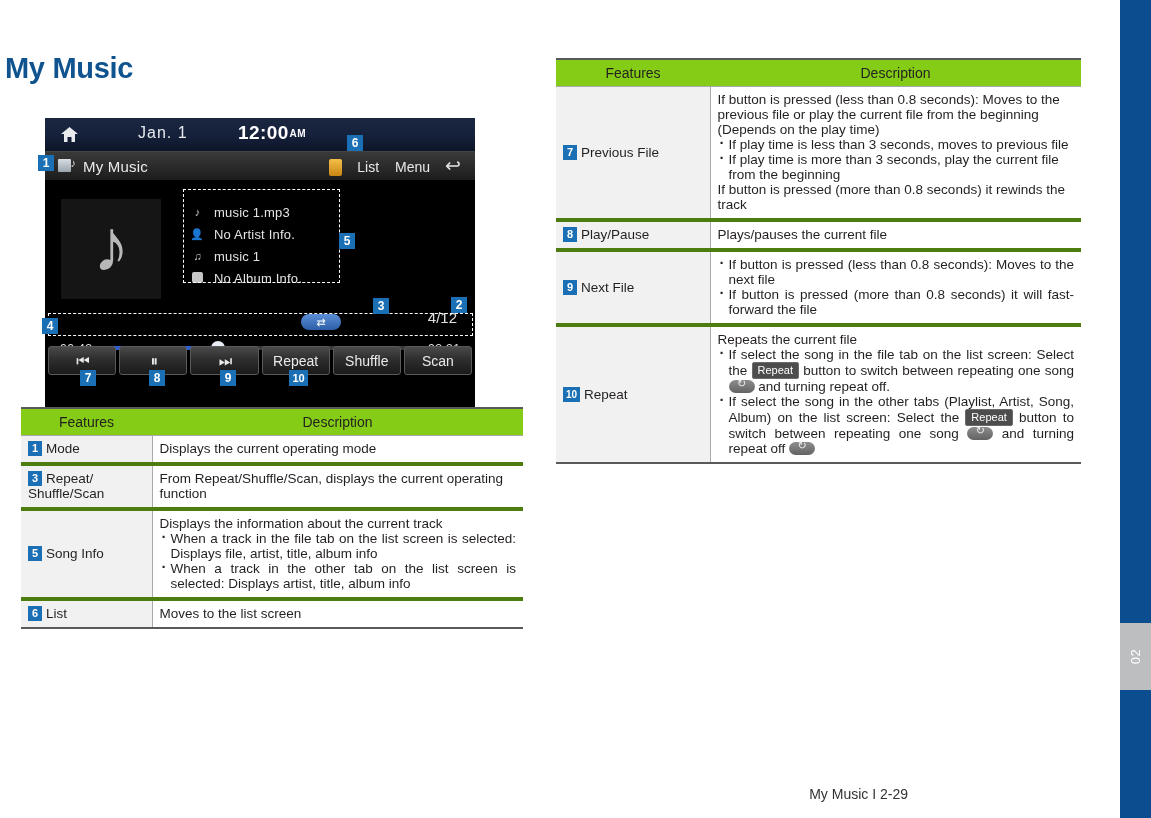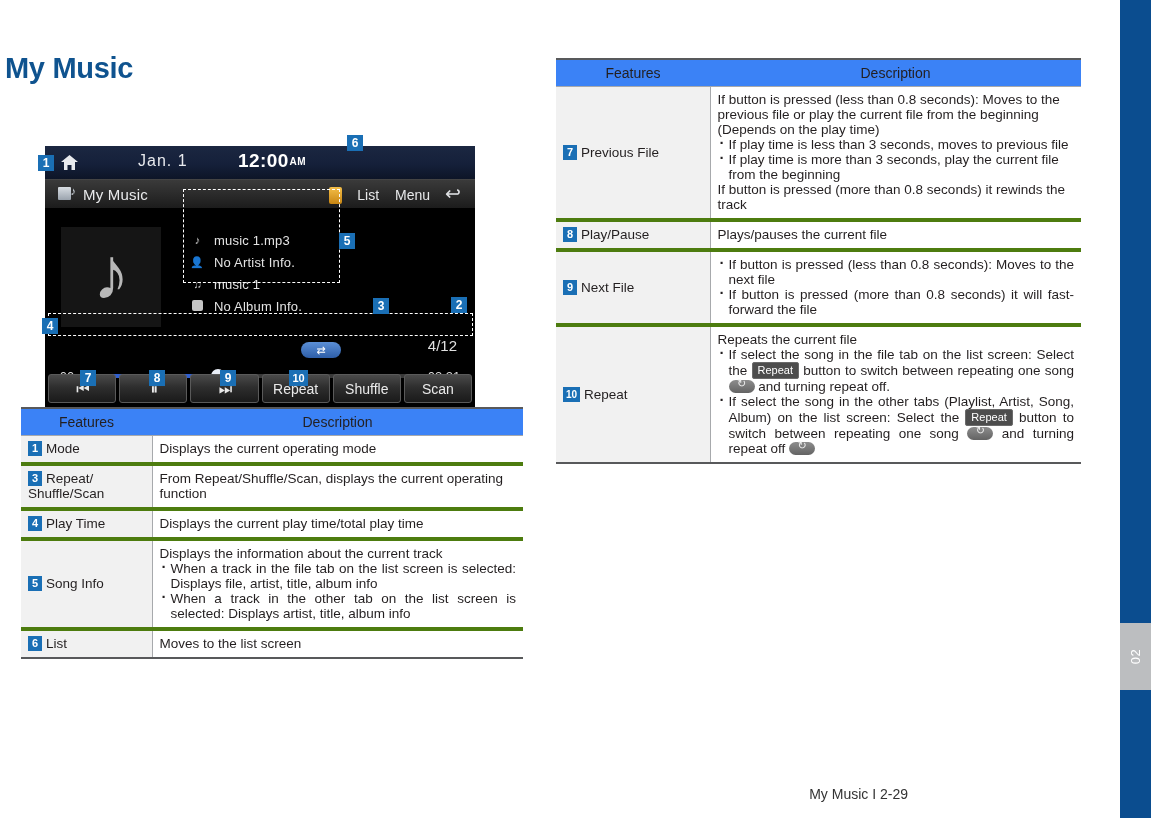--- a/index.html
+++ b/index.html
@@ -34,21 +34,20 @@
     position:absolute; left:5px; top:52px;
     font-size:29px; color:#0f538f; font-weight:bold;
     letter-spacing:-0.3px;
   }
 
   
   #head-unit{
     position:absolute; left:45px; top:118px;
     width:430px; height:324px;
     background:#000;
-    margin-top:28px;
   }
   .hu-statusbar{
     position:relative;
     height:33px;
     background:linear-gradient(180deg,#1b2741 0%,#15203a 55%,#0d1527 100%);
     display:flex; align-items:center;
   }
   .hu-home{
     margin-left:14px; width:20px; height:20px;
     display:flex; align-items:center; justify-content:center;
@@ -168,21 +167,21 @@
   }
 
   
   table.spec{
     border-collapse:collapse;
     table-layout:fixed;
     font-size:13.5px;
     color:#231f20;
   }
   table.spec th{
-    background:#3b82f6; font-weight:normal; font-size:14px;
+    background:#84cc16; font-weight:normal; font-size:14px;
     padding:5px 0; text-align:center;
     border-top:2px solid #58595b;
     border-bottom:1px solid #a7a9ac;
   }
   table.spec td{
     border-bottom:4px solid #4d7c0f;
     vertical-align:middle;
     padding:5px 7px 6px 7px;
   }
   table.spec tr.last td{ border-bottom:2px solid #58595b; }
@@ -368,28 +367,20 @@
         <td class="feat">
           <span class="fbadge">3</span><span class="flabel" style="white-space:pre-line">Repeat/
 Shuffle/Scan</span>
         </td>
         <td class="desc">
           <div>From Repeat/Shuffle/Scan, displays the current operating function</div>
         </td>
       </tr>
       <tr>
         <td class="feat">
-          <span class="fbadge">4</span><span class="flabel">Play Time</span>
-        </td>
-        <td class="desc">
-          <div>Displays the current play time/total play time</div>
-        </td>
-      </tr>
-      <tr>
-        <td class="feat">
           <span class="fbadge">5</span><span class="flabel">Song Info</span>
         </td>
         <td class="desc">
           <div>Displays the information about the current track</div>
           <ul class="bl">
             <li class="just">When a track in the file tab on the list screen is selected: Displays file, artist, title, album info</li>
             <li class="just">When a track in the other tab on the list screen is selected: Displays artist, title, album info</li>
           </ul>
         </td>
       </tr>

